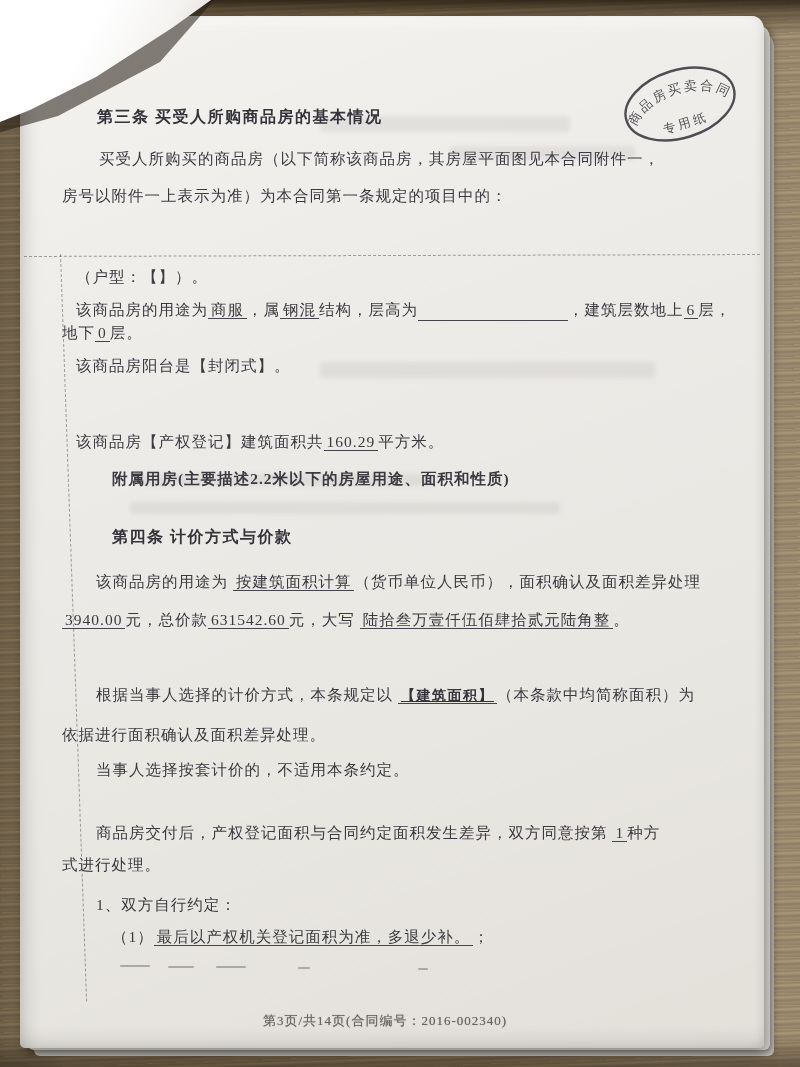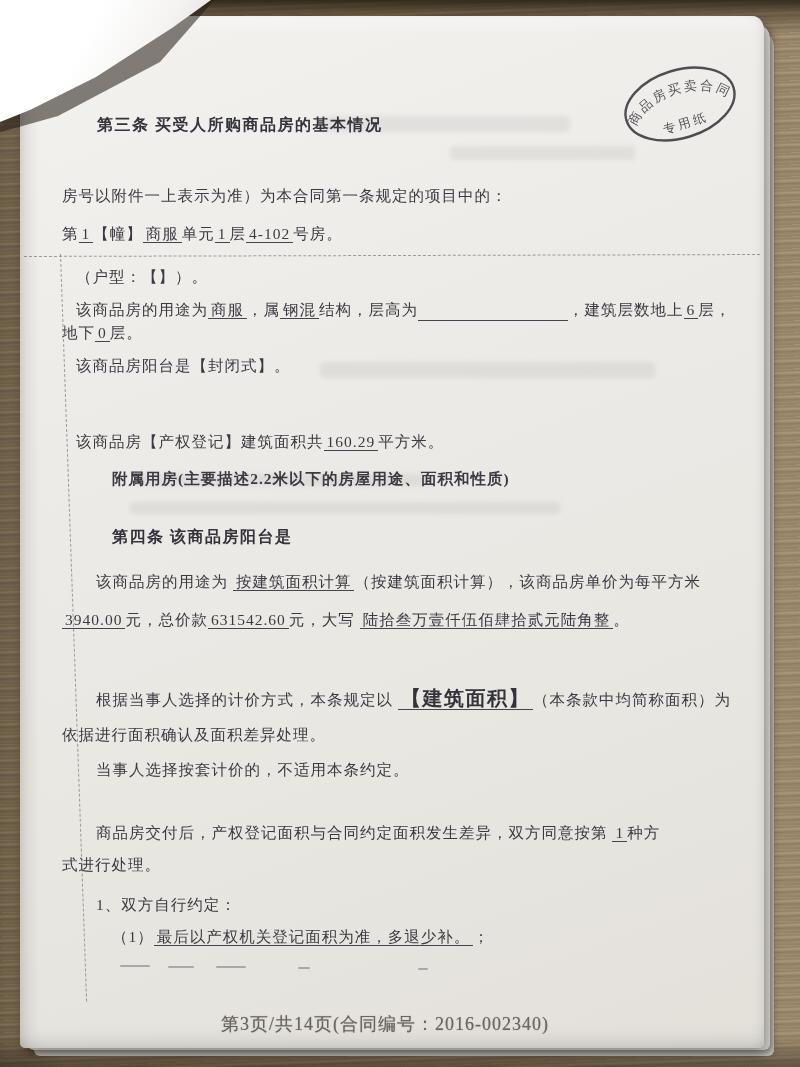--- a/index.html
+++ b/index.html
@@ -45,21 +45,21 @@
 
   
   .crease{ position:absolute; left:4px; top:239px; width:736px; border-top:1px dashed rgba(88,85,92,0.55); transform:rotate(-0.15deg); }
   .perforation{ position:absolute; left:40px; top:238px; height:748px; width:0; border-left:1px dashed rgba(78,75,88,0.5); transform:rotate(-2deg); transform-origin:top center; }
 
   
   .line{ position:absolute; white-space:nowrap; color:#3b3a42; font-size:15.5px; letter-spacing:1px; }
   .h{ font-weight:bold; font-size:16px; letter-spacing:1.5px; color:#34333b; }
   .u{ border-bottom:1.4px solid #45444e; padding:0 3px; }
   .blank{ display:inline-block; width:150px; height:1.05em; border-bottom:1.4px solid #45444e; vertical-align:bottom; }
-  .footer-line{ position:absolute; left:0; right:14px; text-align:center; font-size:18px; color:#6a6761; letter-spacing:1px; text-shadow:0 0 1px rgba(106,103,97,0.7); }
+  .footer-line{ position:absolute; left:0; right:14px; text-align:center; font-size:13px; color:#6a6761; letter-spacing:1px; text-shadow:0 0 1px rgba(106,103,97,0.7); }
 
   
   .ghost{ position:absolute; background:#9d9a9e; opacity:0.16; filter:blur(2px); border-radius:3px; }
   .dash{ position:absolute; height:2px; background:#504d58; opacity:0.4; border-radius:1px; }
 
   
   .stamp{ position:absolute; left:592px; top:38px; width:136px; height:100px; transform:rotate(-17deg); opacity:0.88; }
 </style>
 </head>
 <body>
@@ -82,54 +82,52 @@
 
     <div class="crease"></div>
     <div class="perforation"></div>
 
     <div class="ghost" style="left:300px;top:100px;width:250px;height:16px;"></div>
     <div class="ghost" style="left:430px;top:130px;width:185px;height:14px;"></div>
     <div class="ghost" style="left:300px;top:346px;width:335px;height:16px;"></div>
     <div class="ghost" style="left:115px;top:458px;width:300px;height:12px;"></div>
     <div class="ghost" style="left:110px;top:486px;width:430px;height:12px;"></div>
 
-    <div class="line h" style="left:77px;top:91px;margin-top:8px;">第三条 买受人所购商品房的基本情况</div>
+    <div class="line h" style="left:77px;top:91px;">第三条 买受人所购商品房的基本情况</div>
+    <div class="line" style="left:79px;top:133px;">买受人所购买的商品房（以下简称该商品房，其房屋平面图见本合同附件一，</div>
     <div class="line" style="left:42px;top:170px;">房号以附件一上表示为准）为本合同第一条规定的项目中的：</div>
 
-    <div class="line" style="left:42px;top:208px;">
-      <span>第</span><span class="u">1</span><span>【幢】</span><span class="u">商服</span><span>单元</span><span class="u">1</span><span>层</span><span class="u">4-102</span><span>号房。</span>
-    </div>
 
     <div class="line" style="left:56px;top:251px;">（户型：【】）。</div>
 
     <div class="line" style="left:56px;top:284px;">
       <span>该商品房的用途为</span><span class="u">商服</span><span>，属</span><span class="u">钢混</span><span>结构，层高为</span><span class="blank"></span><span>，建筑层数地上</span><span class="u">6</span><span>层，</span>
     </div>
     <div class="line" style="left:42px;top:307px;">
       <span>地下</span><span class="u">0</span><span>层。</span>
     </div>
 
     <div class="line" style="left:56px;top:340px;">该商品房阳台是【封闭式】。</div>
 
     <div class="line" style="left:56px;top:383px;margin-top:33px;">
       <span>该商品房【产权登记】建筑面积共</span><span class="u">160.29</span><span>平方米。</span>
     </div>
 
     <div class="line" style="left:92px;top:453px;font-weight:bold;">附属用房(主要描述2.2米以下的房屋用途、面积和性质)</div>
 
-    <div class="line h" style="left:92px;top:511px;">第四条 该商品房阳台是</div>
+    <div class="line h" style="left:92px;top:511px;">第四条 计价方式与价款</div>
     <div class="line" style="left:76px;top:556px;">
-      <span>该商品房的用途为 </span><span class="u">按建筑面积计算</span><span>（按建筑面积计算），该商品房单价为每平方米</span>
+      <span>该商品房的用途为 </span><span class="u">按建筑面积计算</span><span>（货币单位人民币），面积确认及面积差异处理</span>
     </div>
     <div class="line" style="left:42px;top:594px;">
       <span class="u">3940.00</span><span>元，总价款</span><span class="u">631542.60</span><span>元，大写 </span><span class="u">陆拾叁万壹仟伍佰肆拾贰元陆角整</span><span>。</span>
     </div>
 
     <div class="line" style="left:76px;top:669px;">
-      <span>根据当事人选择的计价方式，本条规定以 </span><span class="u h" style="font-size:20px;">【建筑面积】</span><span>（本条款中均简称面积）为</span>
+      <span>根据当事人选择的计价方式，本条规定以 </span><span class="u h" style="font-size:14px;text-decoration:underline;">【建筑面积】</span><span>（本条款中均简称面积）为</span>
     </div>
     <div class="line" style="left:42px;top:709px;text-align:center;">依据进行面积确认及面积差异处理。</div>
     <div class="line" style="left:76px;top:744px;">当事人选择按套计价的，不适用本条约定。</div>
     <div class="line" style="left:76px;top:807px;">
       <span>商品房交付后，产权登记面积与合同约定面积发生差异，双方同意按第 </span><span class="u">1</span><span>种方</span>
     </div>
     <div class="line" style="left:42px;top:839px;">式进行处理。</div>
     <div class="line" style="left:76px;top:879px;">1、双方自行约定：</div>
     <div class="line" style="left:92px;top:911px;text-align:right;">
       <span>（1）</span><span class="u">最后以产权机关登记面积为准，多退少补。</span><span>；</span>

